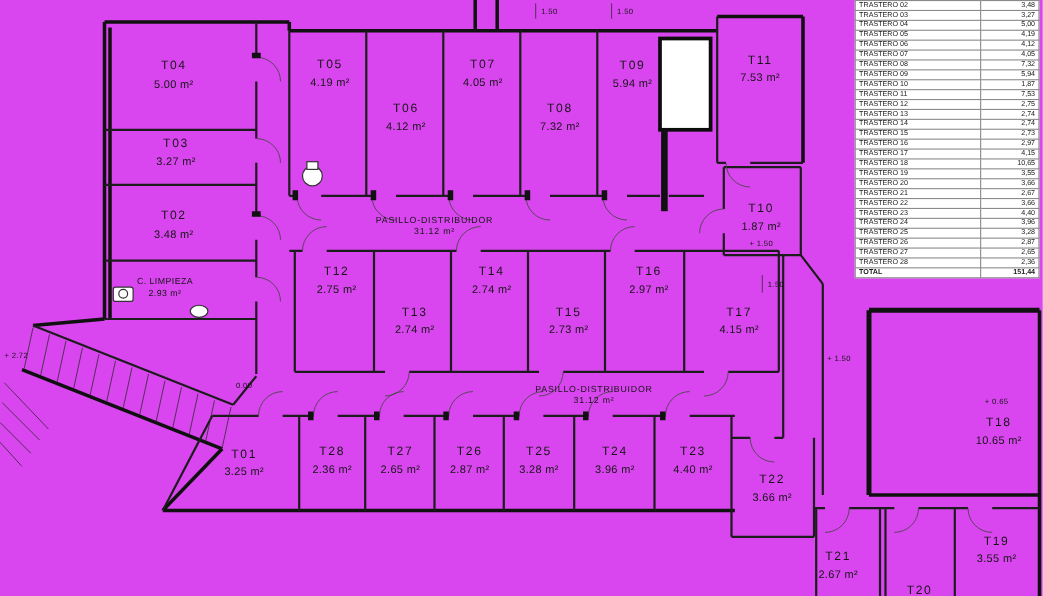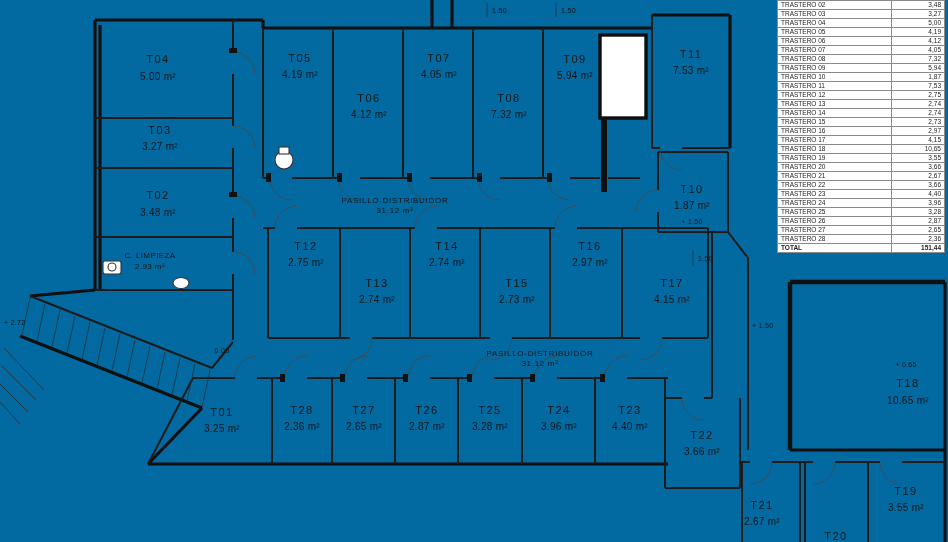--- a/index.html
+++ b/index.html
@@ -1,16 +1,16 @@
 <!DOCTYPE html>
 <html><head>
 <meta charset="utf-8">
 <style>
   html,body{margin:0;padding:0;background:#e8e8e8;font-family:"Liberation Sans",sans-serif;}
-  .canvas{position:relative;width:948px;height:542px;background:#0369a1;overflow:hidden;}
+  .canvas{position:relative;width:948px;height:542px;background:#d946ef;overflow:hidden;}
   svg{position:absolute;left:0;top:0;}
   .w1{stroke:#2a2a2a;stroke-width:0.7;fill:none;}
   .w2{stroke:#1c1c1c;stroke-width:2;fill:none;}
   .w3{stroke:#101010;stroke-width:3.2;fill:none;}
   .w4{stroke:#101010;stroke-width:4.5;fill:none;}
   .w5{stroke:#101010;stroke-width:6;fill:none;}
   .arc{stroke:#474747;stroke-width:0.8;fill:none;}
   .jamb{fill:#111;stroke:none;}
   .fix{stroke:#333;stroke-width:1.1;fill:#ffffff;}
   .shaft{stroke:#0d0d0d;stroke-width:3.4;fill:#ffffff;}

